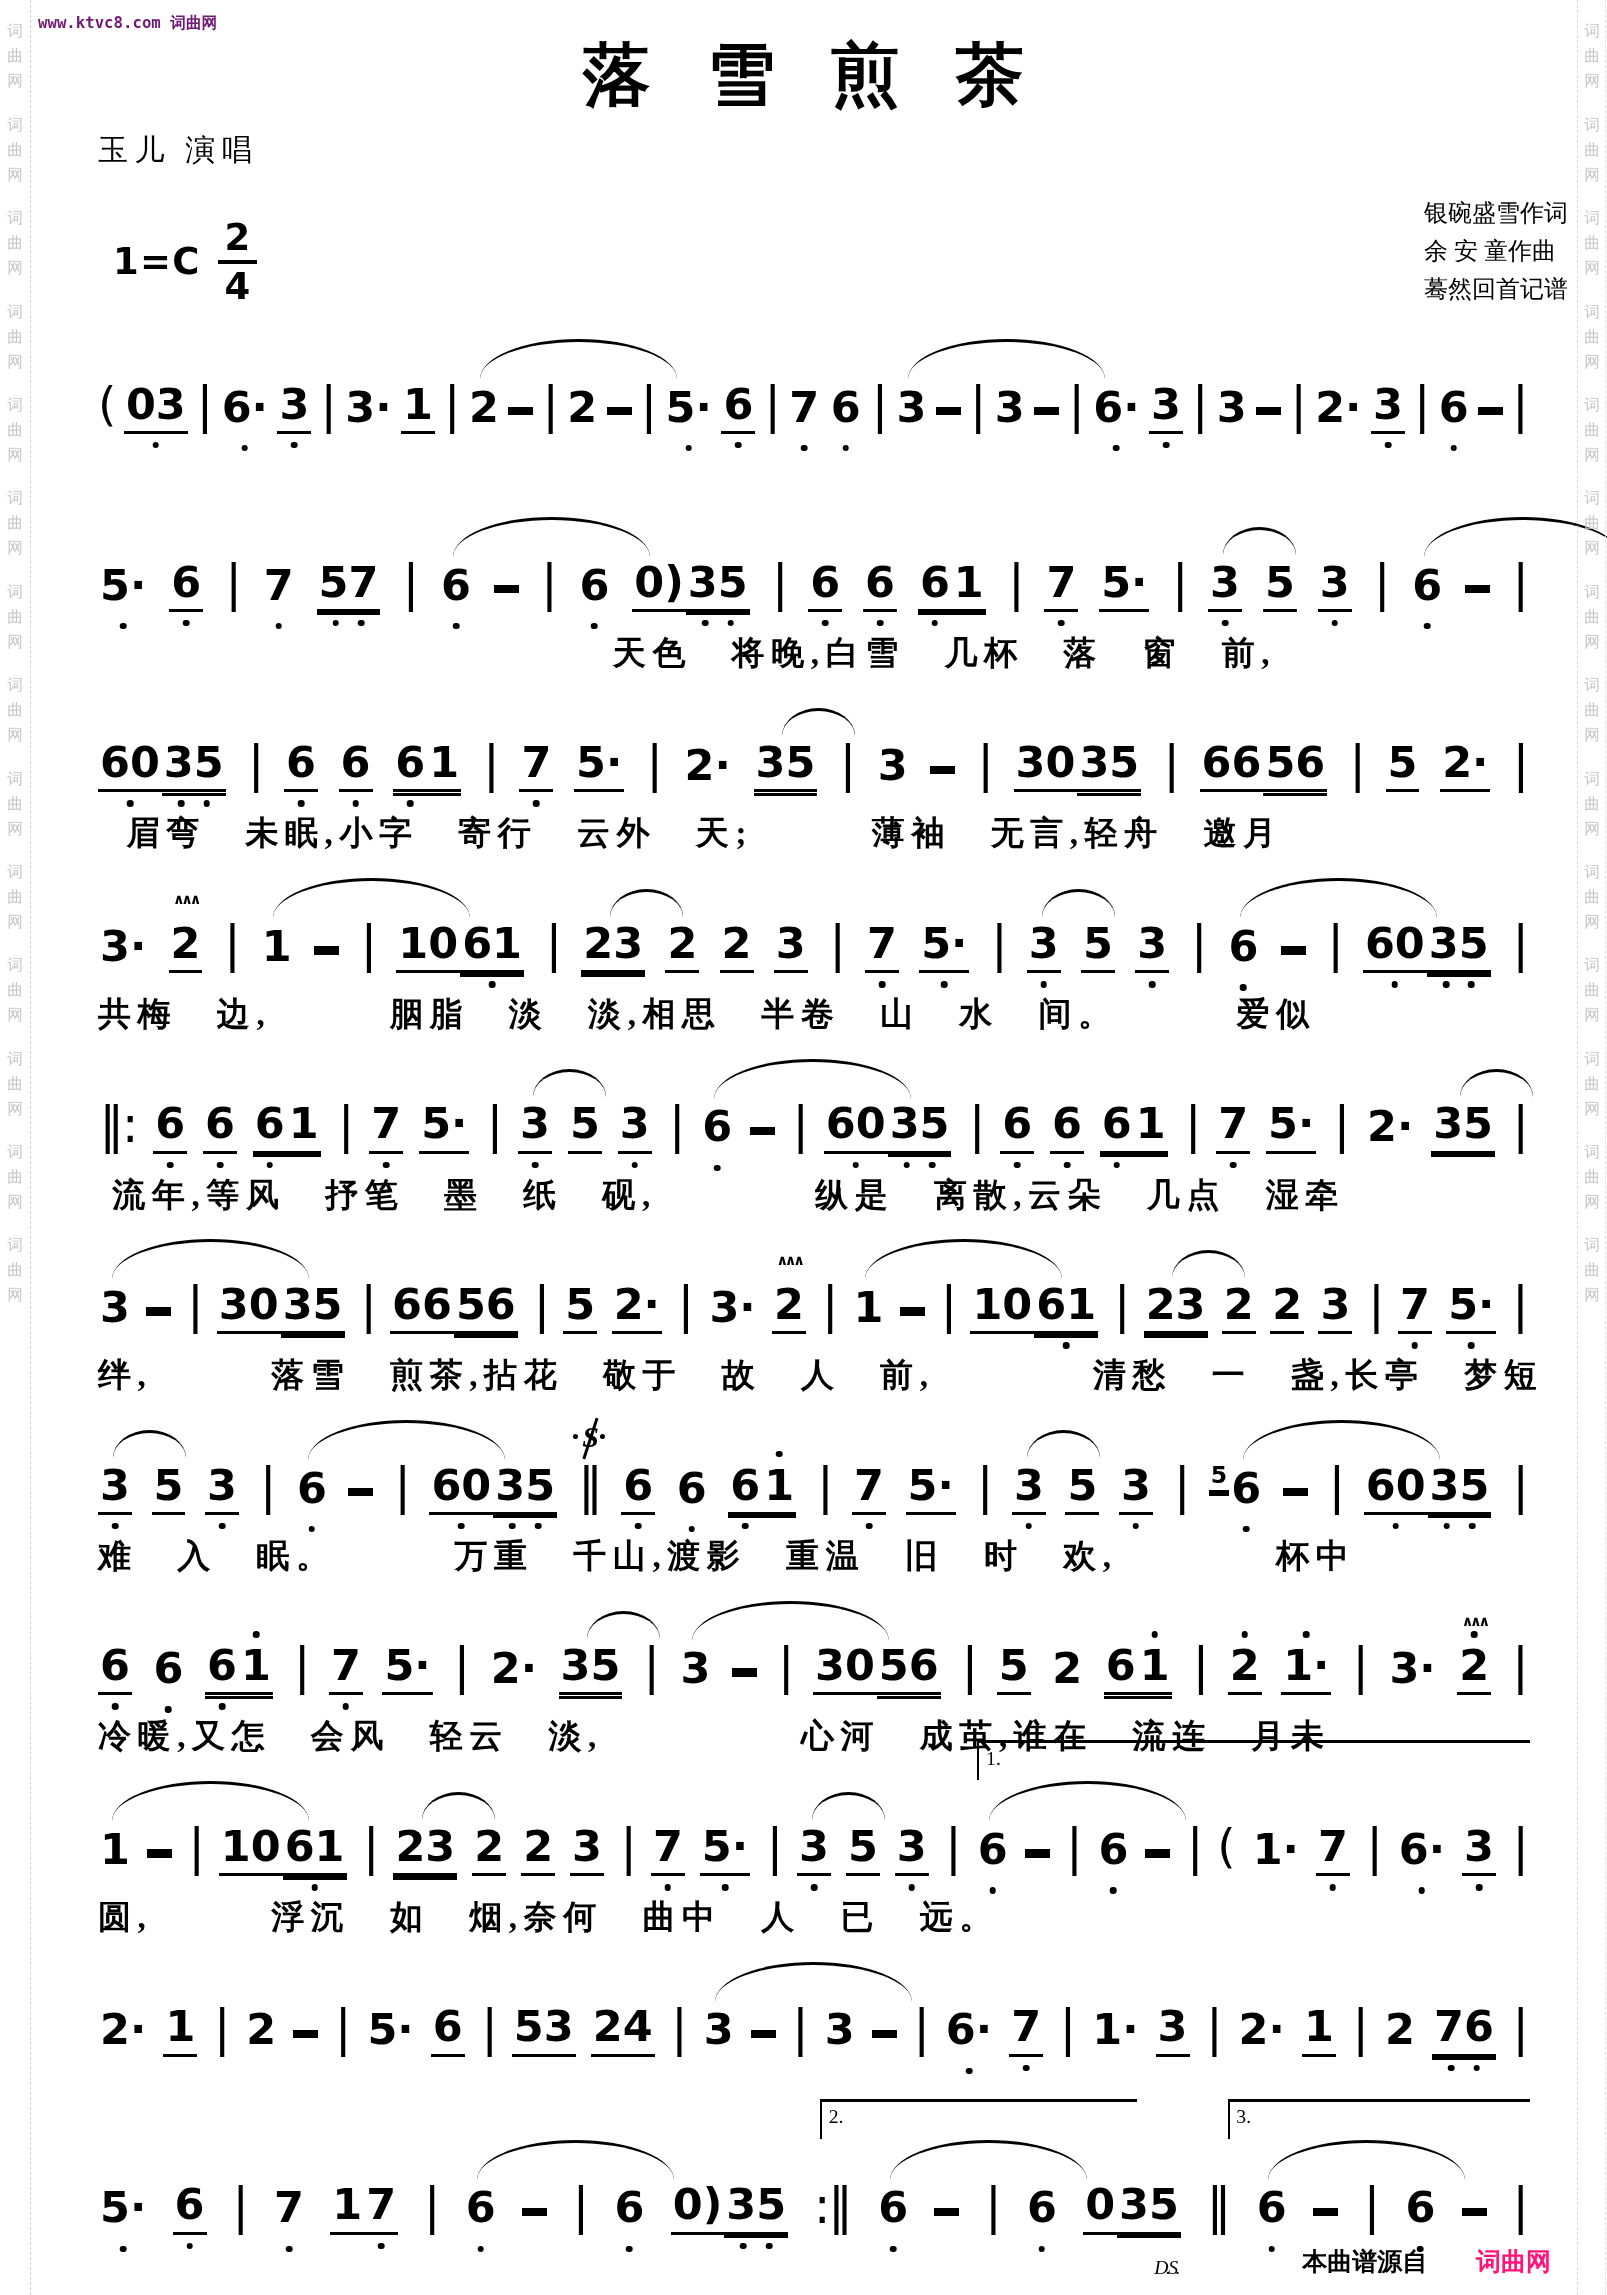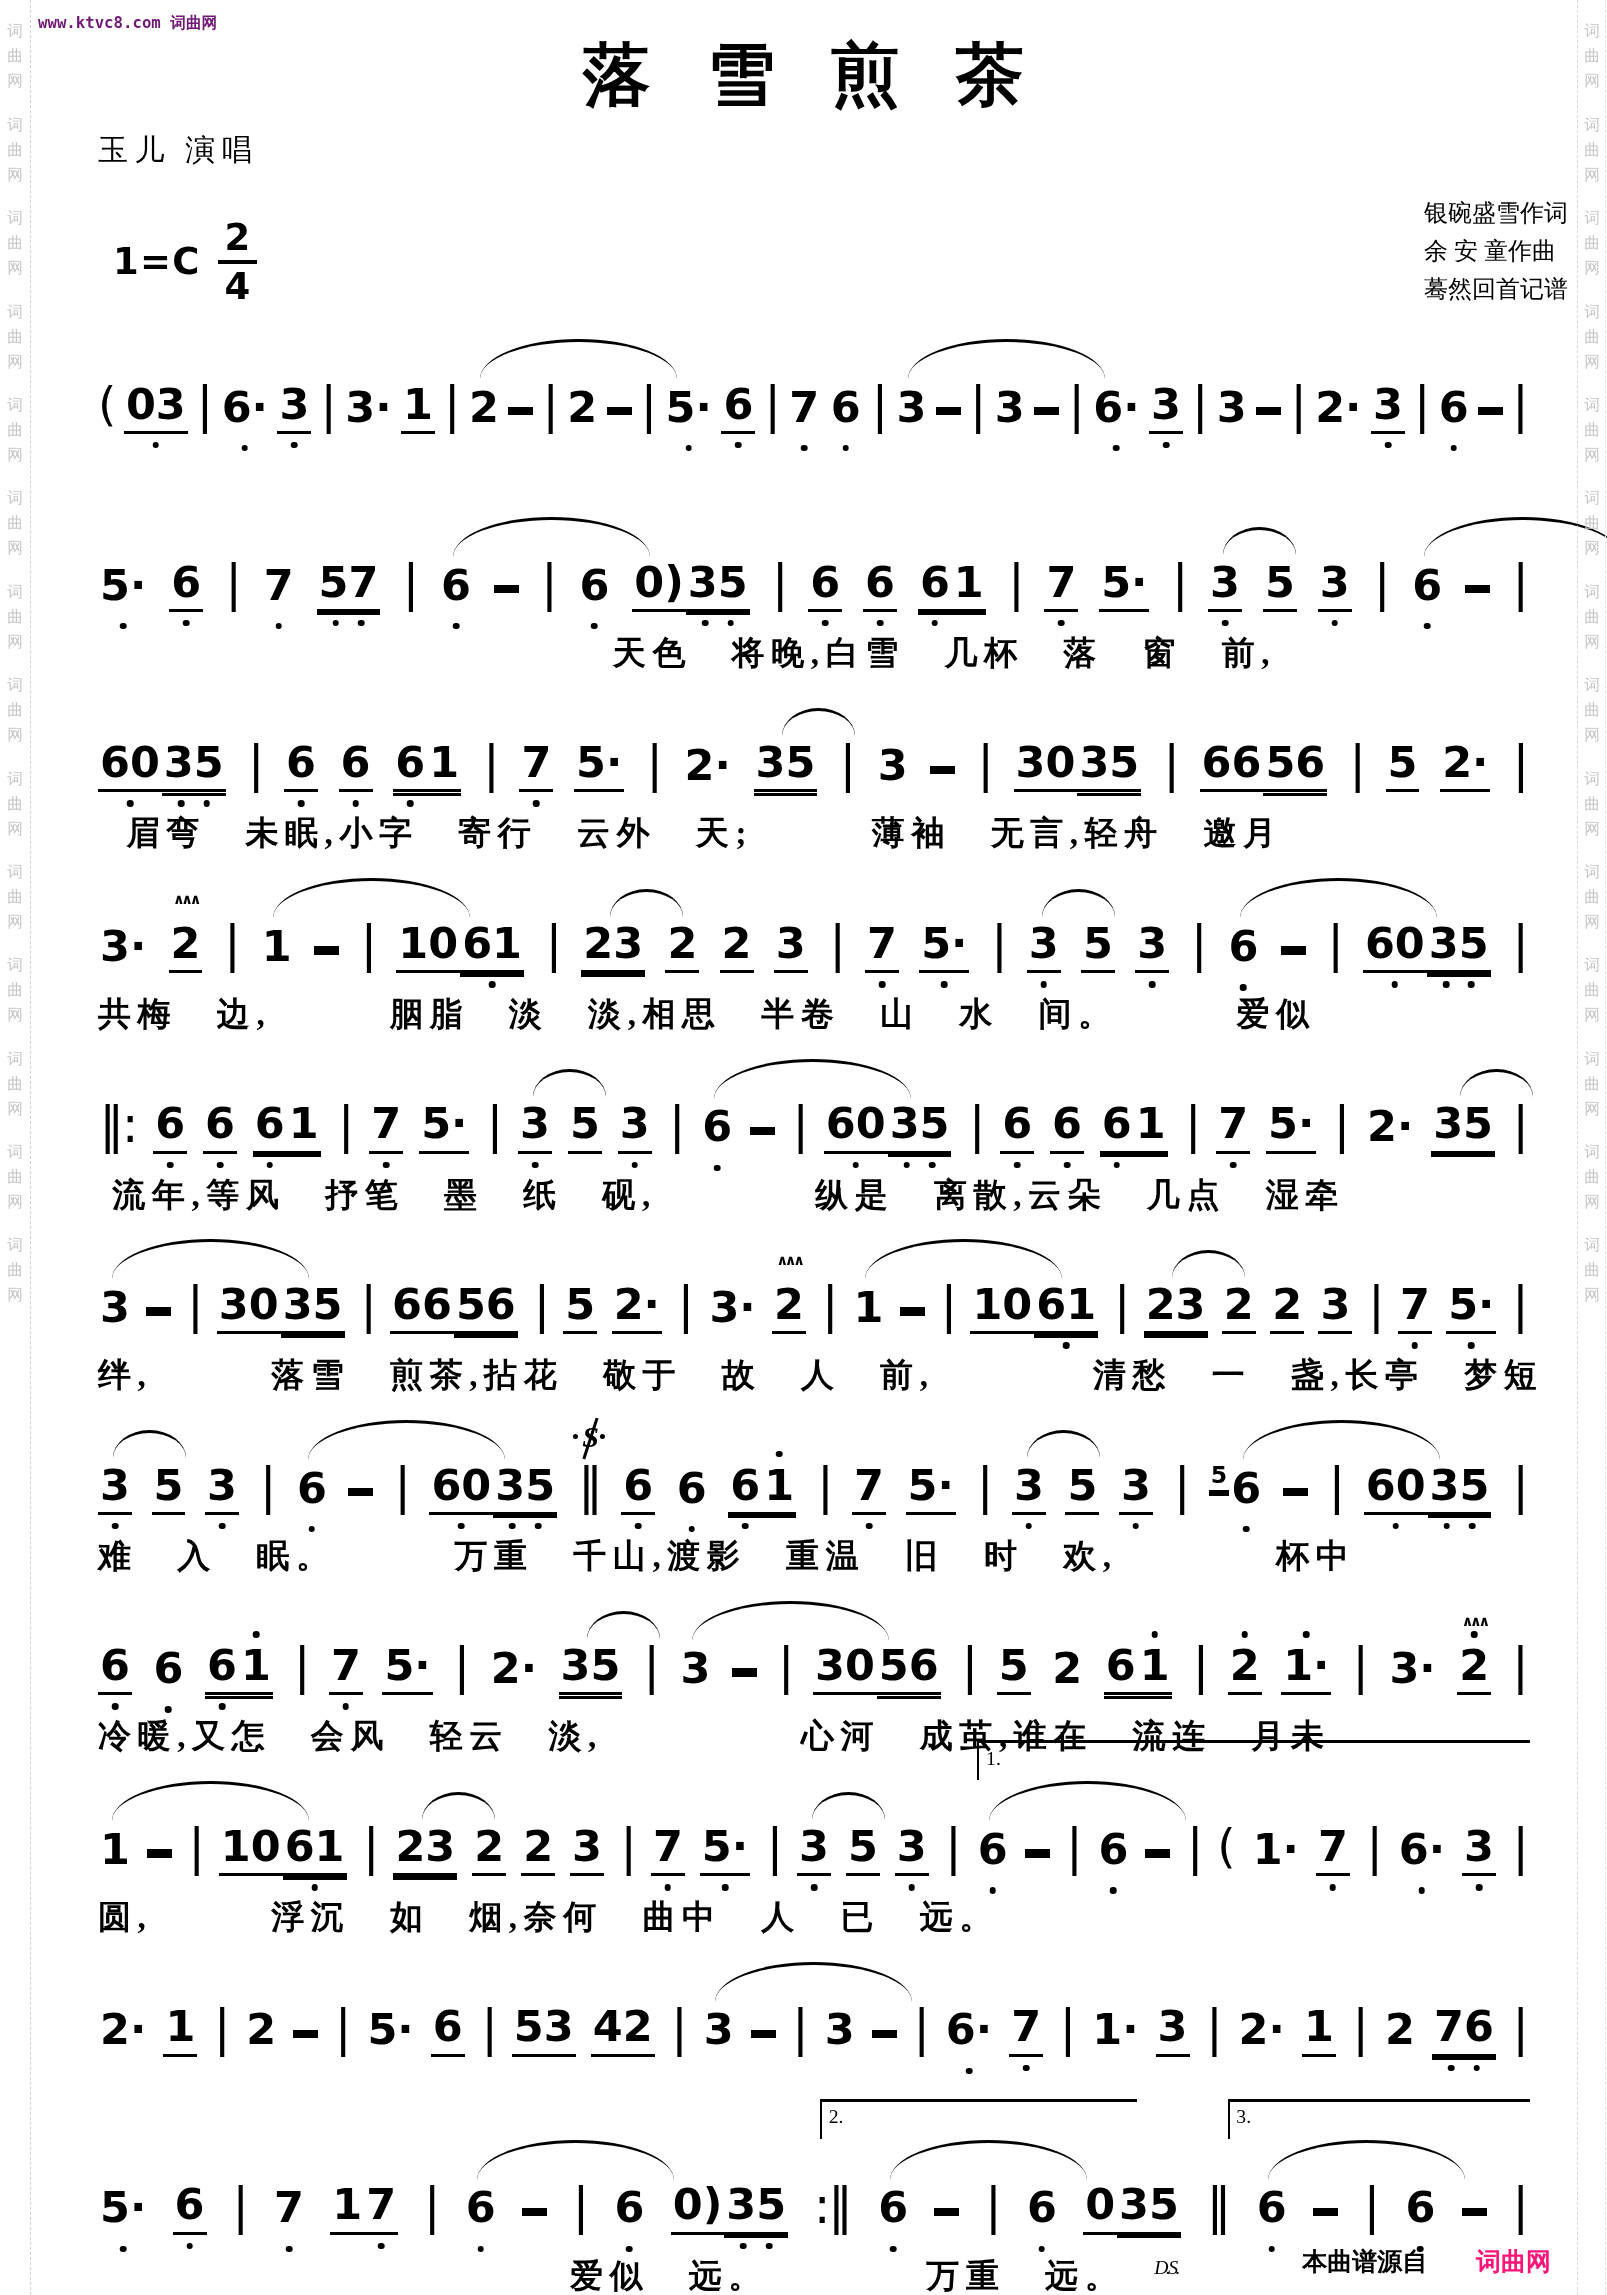--- a/index.html
+++ b/index.html
@@ -585,21 +585,21 @@
           <span class="tok">2·</span>
           <span class="tok u">1</span>
           <span class="bar">|</span>
           <span class="tok">2</span>
           <span class="dash"></span>
           <span class="bar">|</span>
           <span class="tok">5·</span>
           <span class="tok u">6</span>
           <span class="bar">|</span>
           <span class="tok u">53</span>
-          <span class="tok u">42</span>
+          <span class="tok u">24</span>
           <span class="bar">|</span>
           <span class="tok">3<i class="mk mk-S"></i></span>
           <span class="dash"></span>
           <span class="bar">|</span>
           <span class="tok">3</span>
           <span class="dash"></span>
           <span class="bar">|</span>
           <span class="tok">6·<i class="mk mk-b"></i></span>
           <span class="tok u">7<i class="mk mk-b"></i></span>
           <span class="bar">|</span>
@@ -649,21 +649,20 @@
             <span class="tok w">35</span>
           </span>
           <span class="bar2">‖<i class="mk mk-D">D.S.</i></span>
           <span class="tok">6<i class="mk mk-b"></i><i class="mk mk-S"></i></span>
           <span class="dash"></span>
           <span class="bar">|</span>
           <span class="tok">6<i class="mk mk-b"></i></span>
           <span class="dash"></span>
           <span class="bar">|</span>
         </div>
-        <div class="lyr" style="padding-left: 33%;">爱似　远。　　　　万重　远。</div>
       </div>
     </div>
 </div>
 
 <div class="credits">
   <div>银碗盛雪作词</div>
   <div>余 安 童作曲</div>
   <div>蓦然回首记谱</div>
 </div>
 

